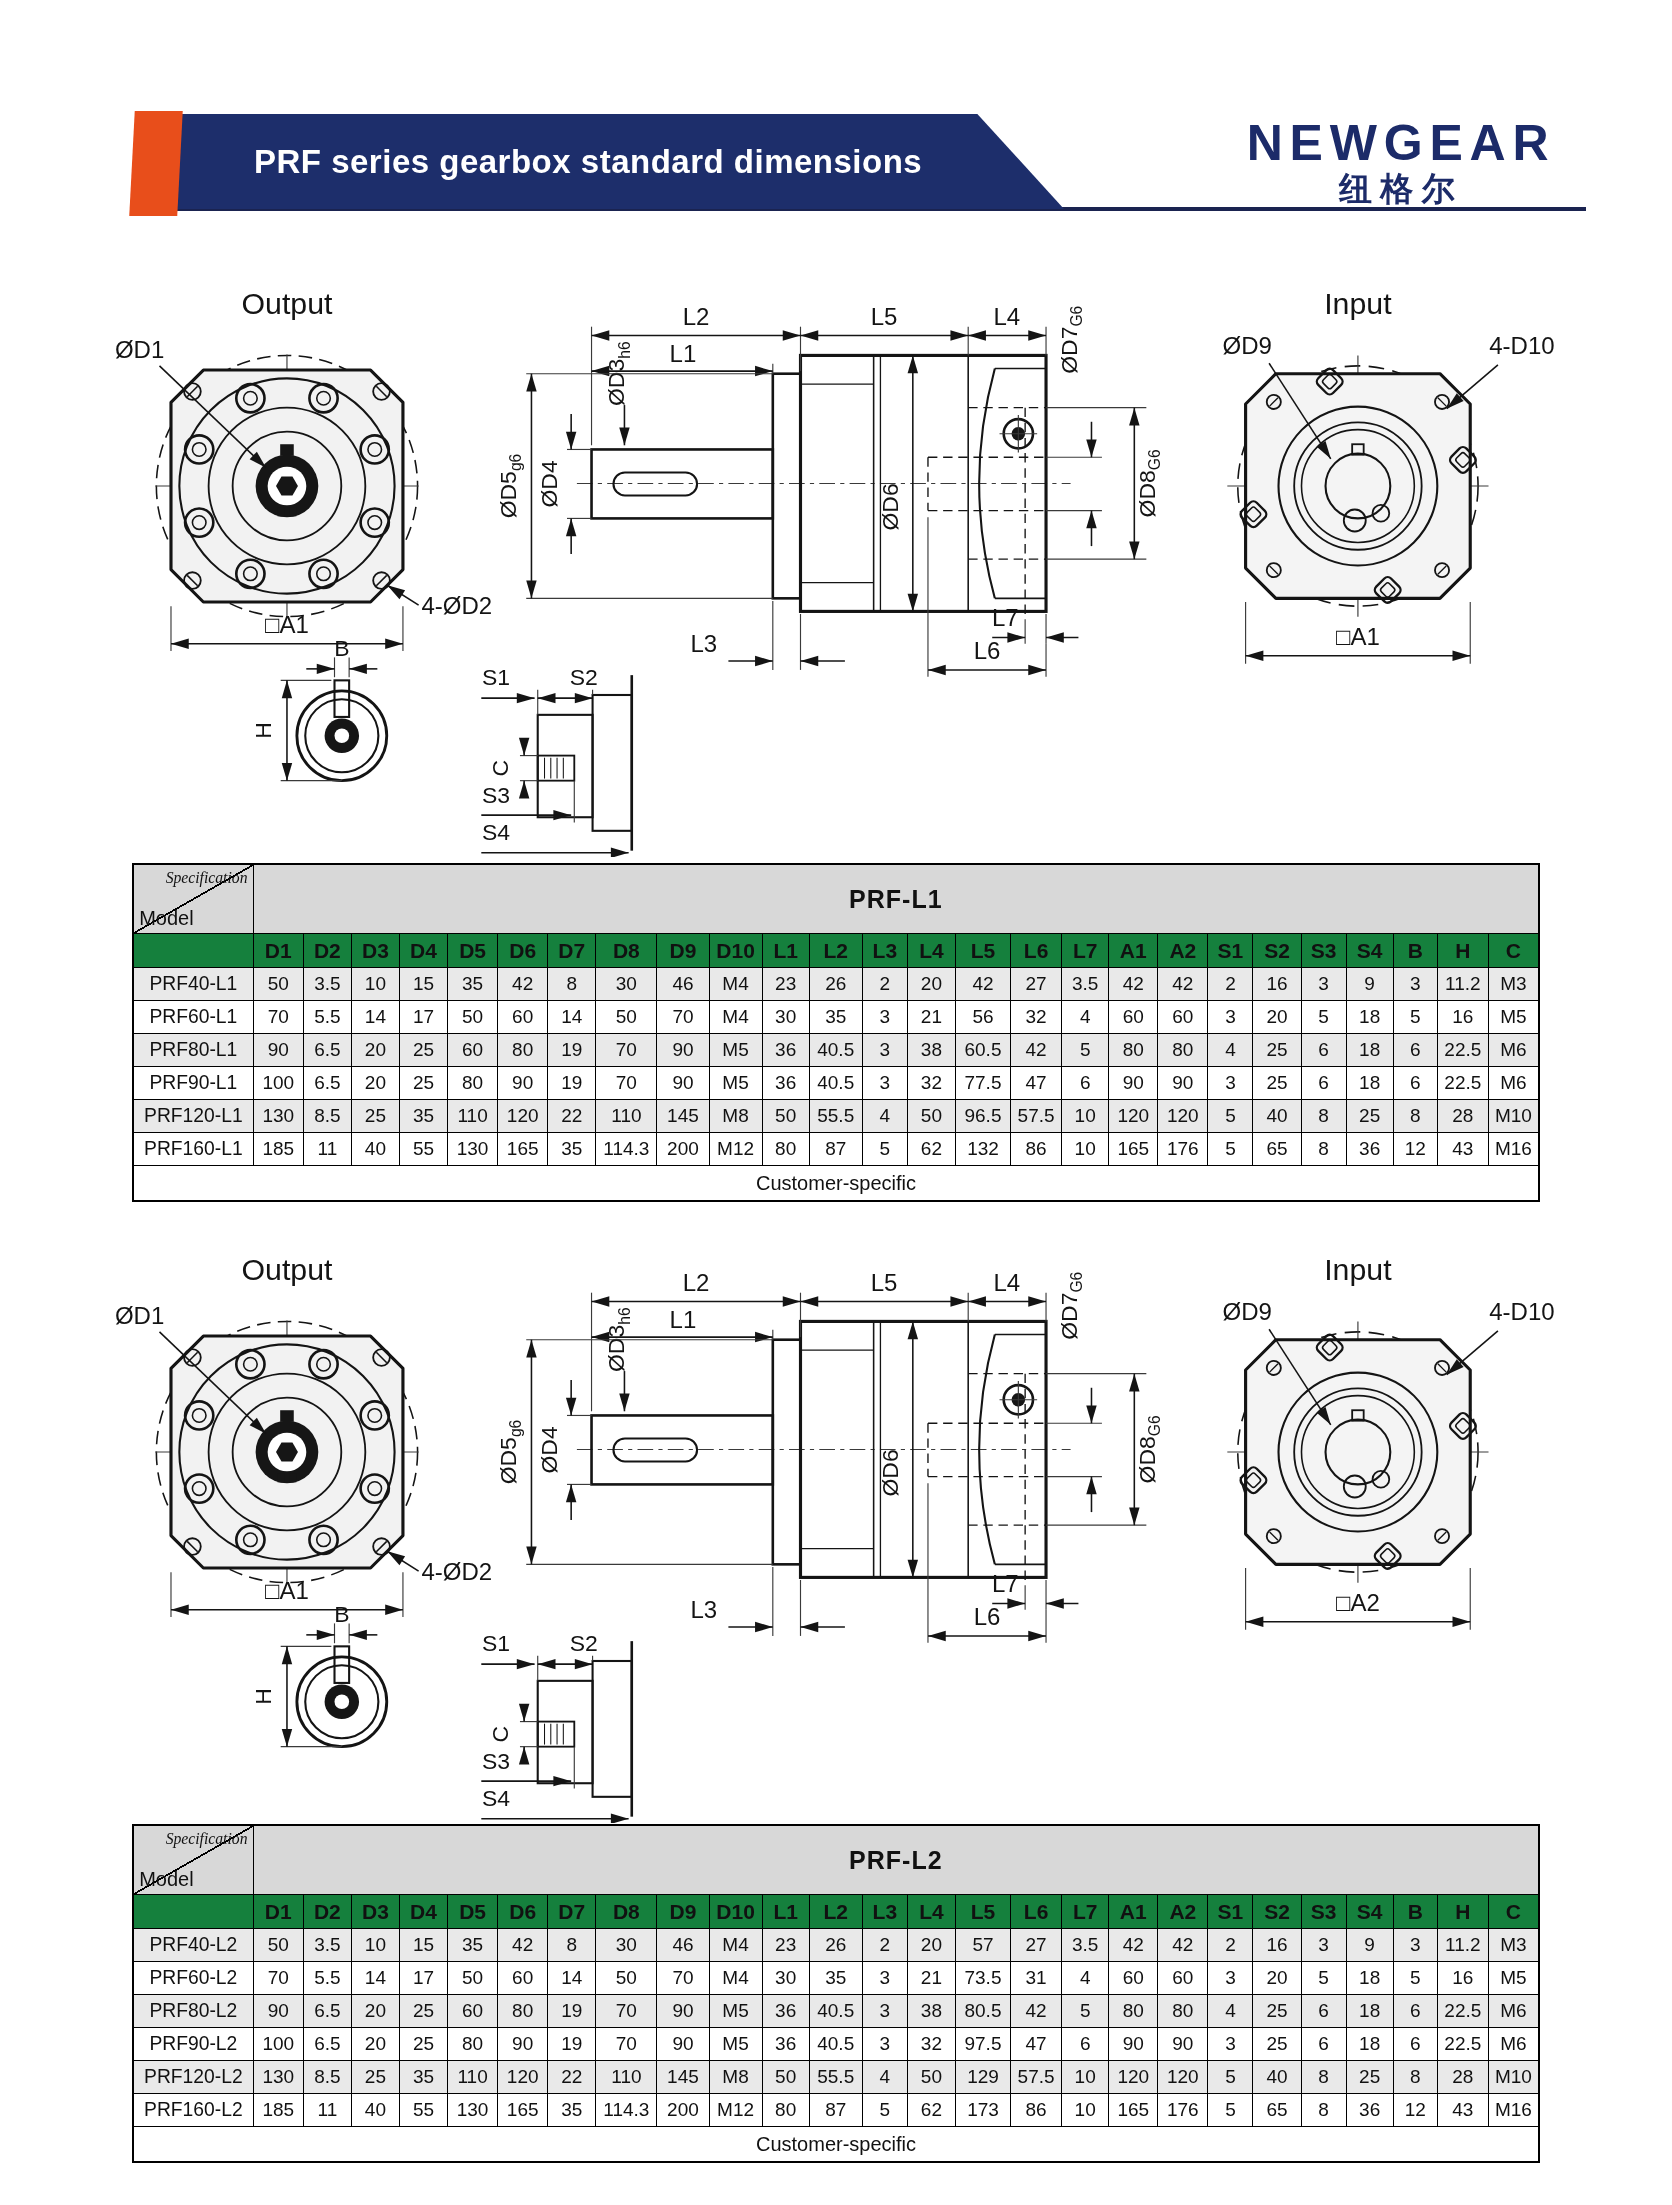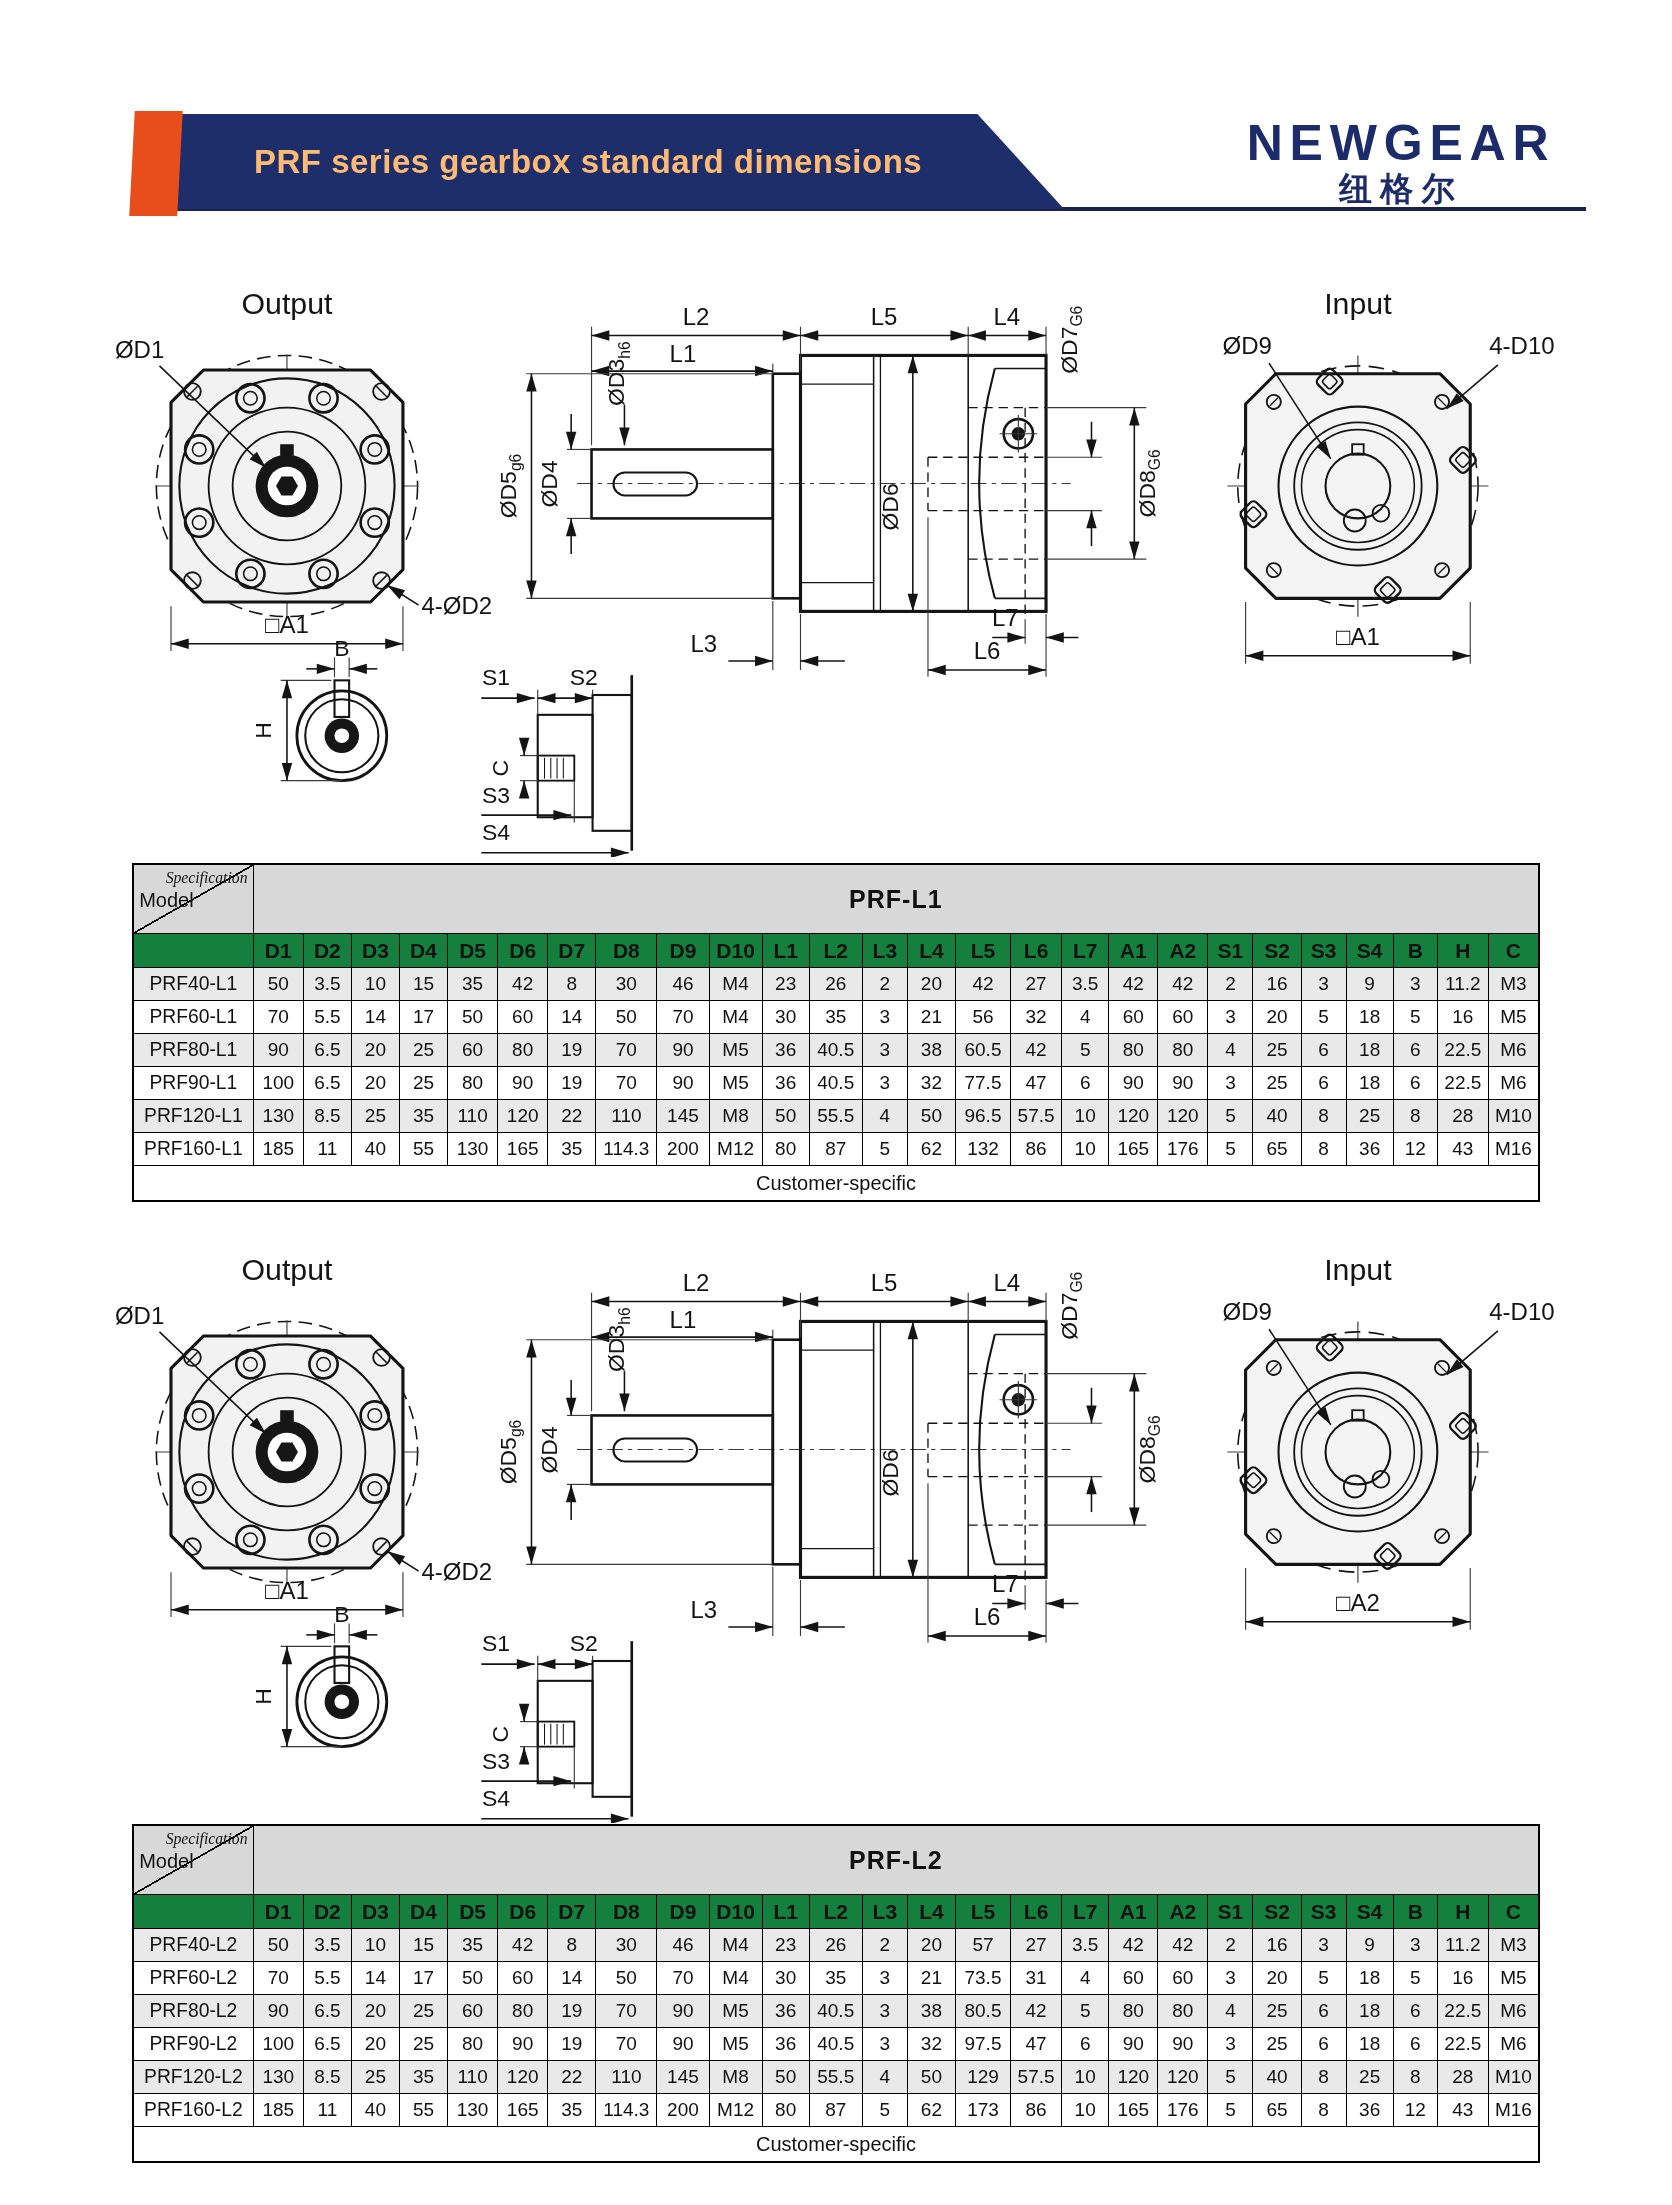--- a/index.html
+++ b/index.html
@@ -3,21 +3,21 @@
 <meta charset="utf-8">
 <style>
   html,body{margin:0;padding:0;background:#fff;}
   body{width:1672px;height:2205px;position:relative;font-family:"Liberation Sans",sans-serif;color:#111;}
   .page{position:absolute;inset:0;background:#fff;overflow:hidden;}
 
   
   .hdr-accent{position:absolute;left:132px;top:111px;width:48px;height:105px;background:#e84e1b;transform:skewX(-3deg);z-index:3;}
   .hdr-banner{position:absolute;left:152px;top:114px;width:912px;height:95px;background:#1d2e6b;z-index:2;
     clip-path:polygon(2.2% 0,90.5% 0,100% 100%,0.6% 100%);display:flex;align-items:center;}
-  .hdr-banner .ttl{margin-left:102px;color:#fdba74;font-size:33px;font-weight:600;letter-spacing:0.5px;white-space:nowrap;}
+  .hdr-banner .ttl{margin-left:102px;color:#ffffff;font-size:33px;font-weight:600;letter-spacing:0.5px;white-space:nowrap;}
   .hdr-rule{position:absolute;left:153px;top:207px;width:1433px;height:3.7px;background:#1a2350;z-index:1;}
   .hdr-logo{position:absolute;left:1244px;top:118px;width:314px;text-align:center;color:#1c2b69;z-index:2;}
   .hdr-logo .en{font-size:50px;font-weight:800;letter-spacing:6.8px;line-height:1;}
   .hdr-logo .cn{font-size:33px;font-weight:700;letter-spacing:8.4px;margin-top:4.2px;line-height:1;text-align:center;}
 
   
   .draw-wrap{position:absolute;left:78px;width:1515px;height:580px;}
   #drawings-1{top:277px;}
   #drawings-2{top:1243px;}
   svg{display:block;}
@@ -35,21 +35,21 @@
   
   .tbl-wrap{position:absolute;left:132px;width:1408px;}
   #table-1{top:863px;}
   #table-2{top:1824px;}
   table.dims{border-collapse:collapse;table-layout:fixed;width:1408px;background:#fff;}
   table.dims td,table.dims th{border:1.6px solid #000;text-align:center;vertical-align:middle;padding:0;overflow:hidden;white-space:nowrap;}
   table.dims{border:2.6px solid #000;padding-left:32px;}
   td.corner{background:#d8d8d8;height:68px;position:relative;
     background-image:linear-gradient(to bottom right,rgba(0,0,0,0) 49.3%,#000 49.3%,#000 50.7%,rgba(0,0,0,0) 50.7%);}
   td.corner .spec{position:absolute;top:4.2px;right:5.2px;font-family:"Liberation Serif",serif;font-style:italic;font-size:15.7px;}
-  td.corner .model{position:absolute;bottom:21px;left:5.2px;font-size:20px;}
+  td.corner .model{position:absolute;bottom:3px;left:5.2px;font-size:20px;}
   td.tname{background:#d8d8d8;font-size:25px;font-weight:600;letter-spacing:1px;}
   tr.headrow td,tr.headrow th{height:33px;font-size:21px;font-weight:700;background:#15803d;}
   tr.datarow td{height:32px;font-size:19px;}
   tr.datarow td.mdl{font-size:19.3px;}
   tr.datarow.alt td{background:#e9e9e9;}
   td.foot{height:34px;font-size:20px;}
 </style>
 </head>
 <body>
 

